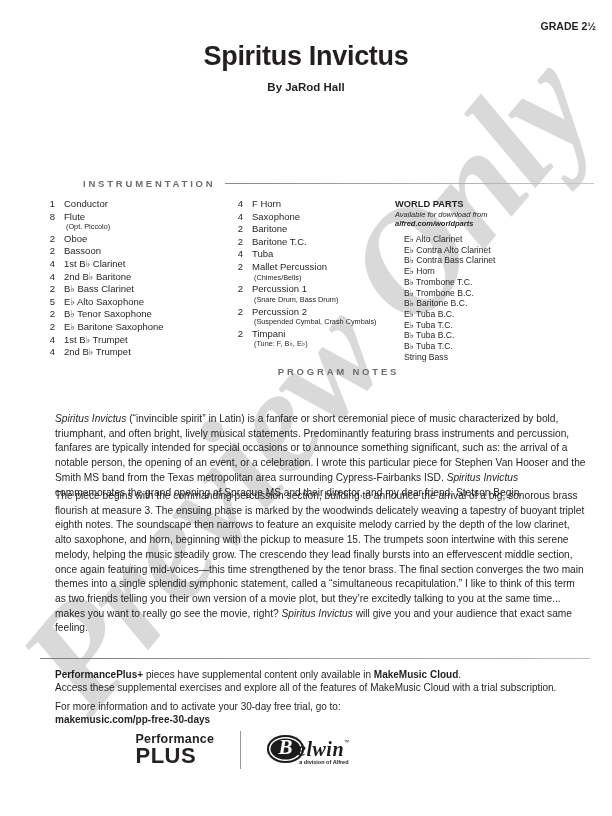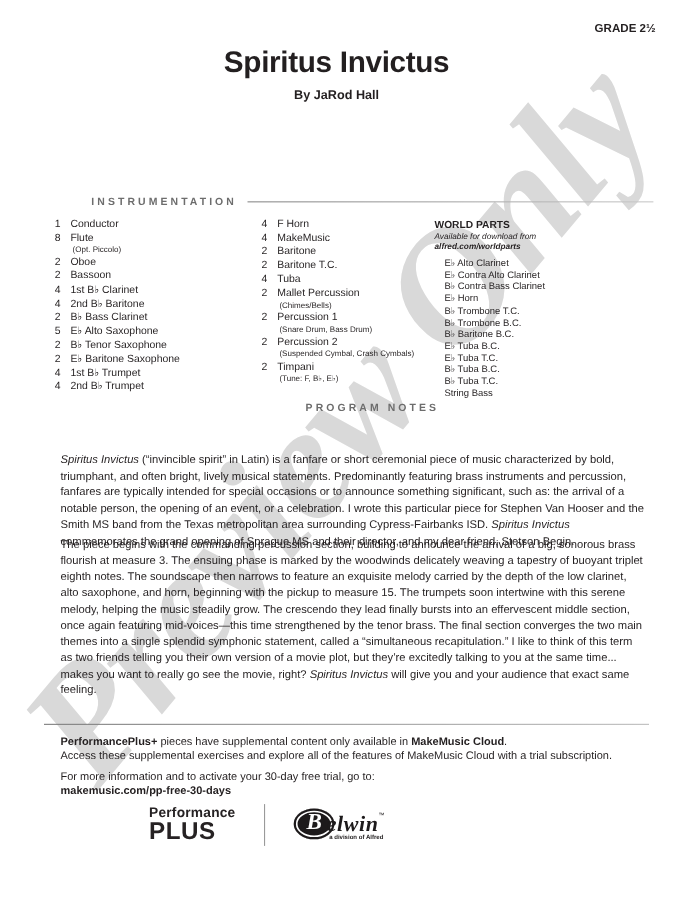--- a/index.html
+++ b/index.html
@@ -197,21 +197,21 @@
             <div class="inst-row">
               <span class="qty">4</span>
               <span class="nm">F Horn</span>
             </div>
 
           </div>
 
           <div>
             <div class="inst-row">
               <span class="qty">4</span>
-              <span class="nm">MakeMusic</span>
+              <span class="nm">Saxophone</span>
             </div>
 
           </div>
 
           <div>
             <div class="inst-row">
               <span class="qty">2</span>
               <span class="nm">Baritone</span>
             </div>
 

